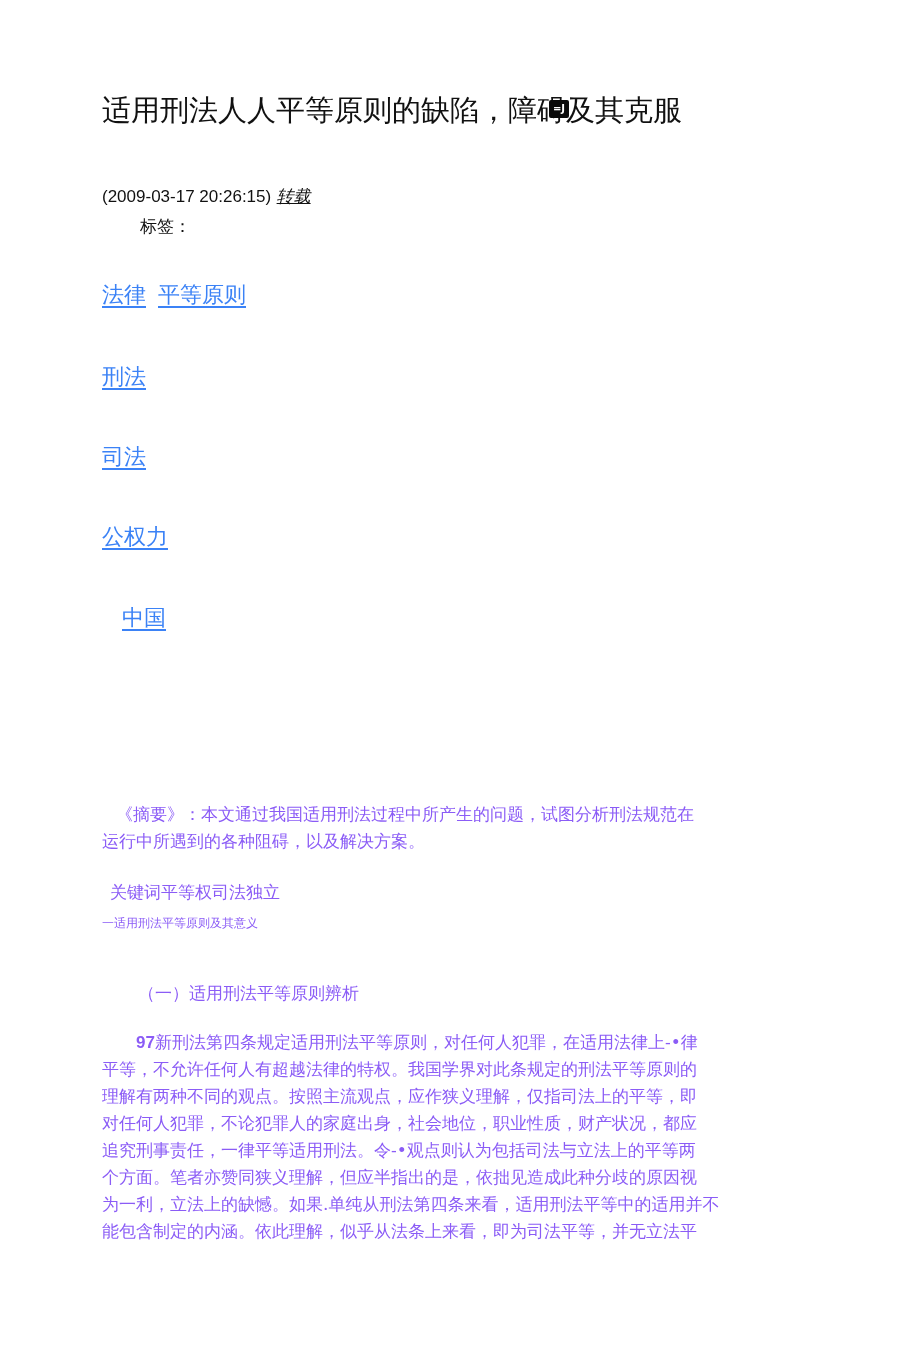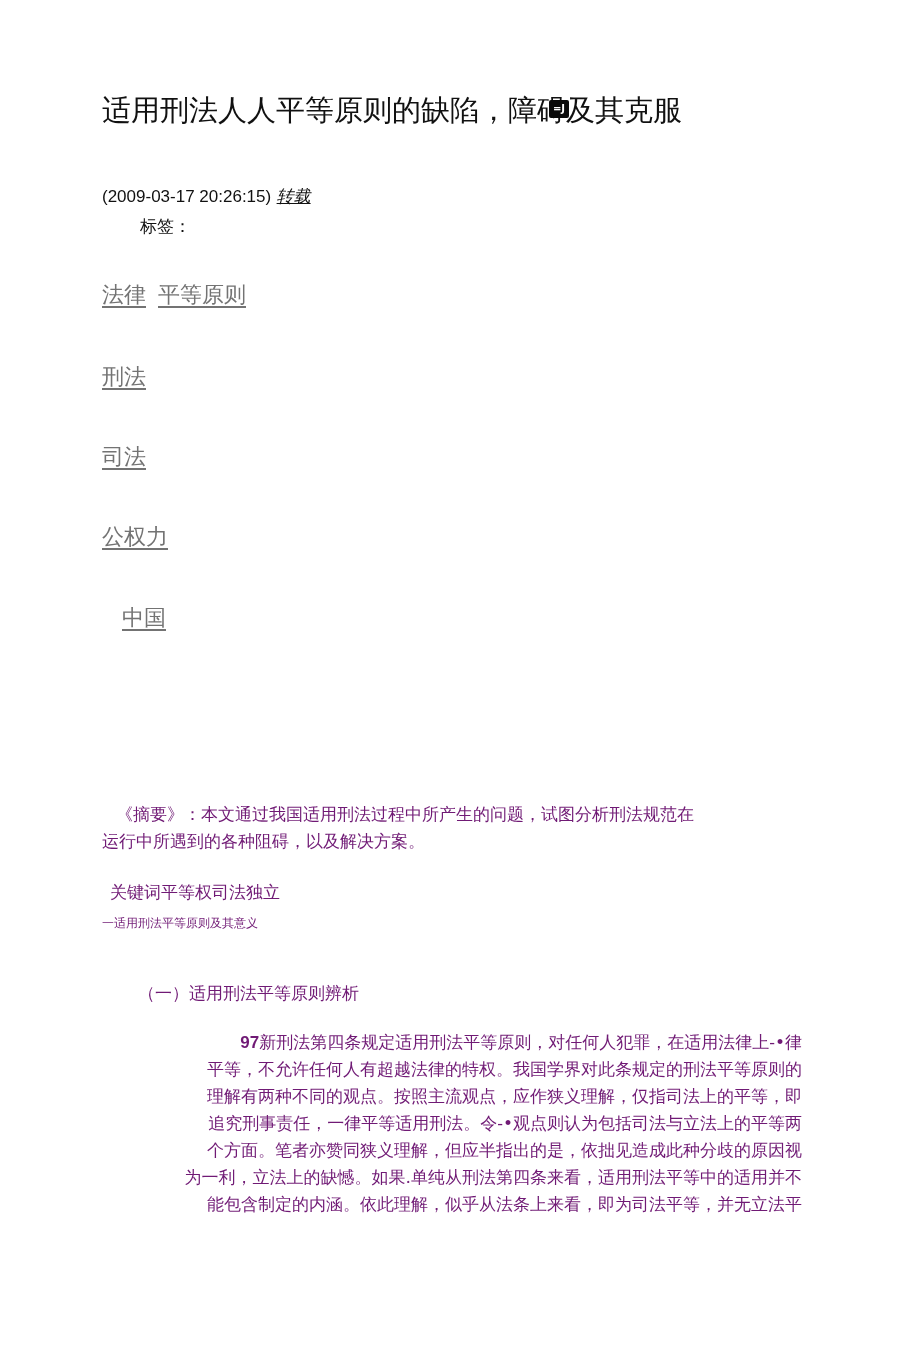--- a/index.html
+++ b/index.html
@@ -52,28 +52,28 @@
       left: 140px; top: 214px;
       font-size: 17px;
       line-height: 24px;
     }
     .tag {
       left: 102px;
       font-size: 22px;
       line-height: 30px;
       text-decoration: underline;
       text-underline-offset: 4px;
-      color: #737373;
+      color: #3b82f6;
       cursor: pointer;
     }
     .tag .gap { display: inline-block; width: 12px; }
     .body-text {
       font-size: 17px;
       line-height: 27px;
-      color: #701a75;
+      color: #8b5cf6;
     }
     .para {
       left: 102px;
       width: 700px;
       white-space: normal;
     }
     .para .line { display: block; white-space: nowrap; }
     .num { font-family: "Liberation Sans", sans-serif; font-weight: bold; }
   </style>
 </head>
@@ -105,21 +105,22 @@
   <span class="line" style="padding-left:14px;">《摘要》：本文通过我国适用刑法过程中所产生的问题，试图分析刑法规范在</span>
   <span class="line">运行中所遇到的各种阻碍，以及解决方案。</span>
 </div>
 
 <div class="abs body-text" style="left:110px; top:879px;">关键词平等权司法独立</div>
 
 <div class="abs body-text" style="left:102px; top:910px; font-size:12px;">一适用刑法平等原则及其意义</div>
 
 <div class="abs body-text" style="left:138px; top:980px;">（一）适用刑法平等原则辨析</div>
 
-<div class="abs para body-text" style="top:1029px;text-align:right;">
+<div class="abs para body-text" style="top:1029px;">
   <span class="line" style="padding-left:34px;"><span class="num">97</span><span>新刑法第四条规定适用刑法平等原则，对任何人犯罪，在适用法律上-•律</span></span>
   <span class="line">平等，不允许任何人有超越法律的特权。我国学界对此条规定的刑法平等原则的</span>
   <span class="line">理解有两种不同的观点。按照主流观点，应作狭义理解，仅指司法上的平等，即</span>
+  <span class="line">对任何人犯罪，不论犯罪人的家庭出身，社会地位，职业性质，财产状况，都应</span>
   <span class="line">追究刑事责任，一律平等适用刑法。令-•观点则认为包括司法与立法上的平等两</span>
   <span class="line">个方面。笔者亦赞同狭义理解，但应半指出的是，依拙见造成此种分歧的原因视</span>
   <span class="line">为一利，立法上的缺憾。如果.单纯从刑法第四条来看，适用刑法平等中的适用并不</span>
   <span class="line">能包含制定的内涵。依此理解，似乎从法条上来看，即为司法平等，并无立法平</span>
 </div>
 
 </body></html>

